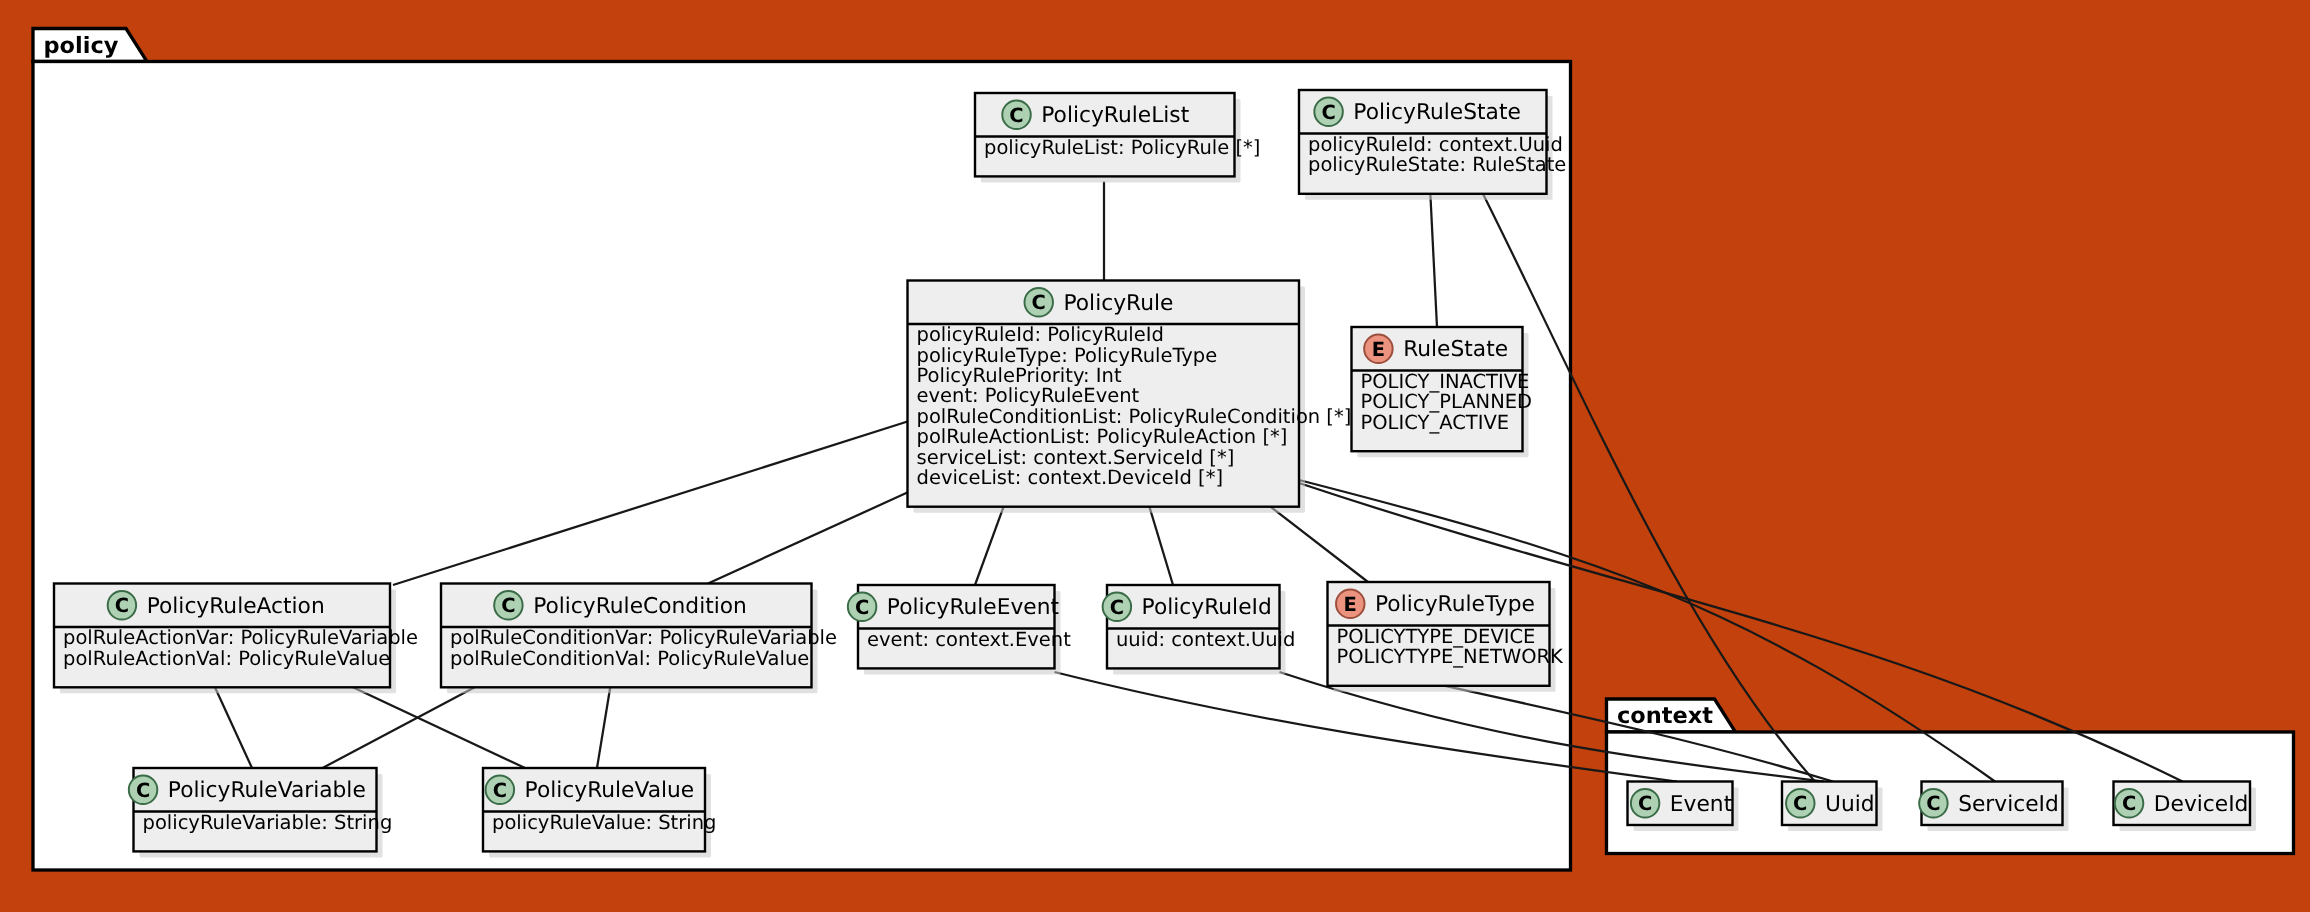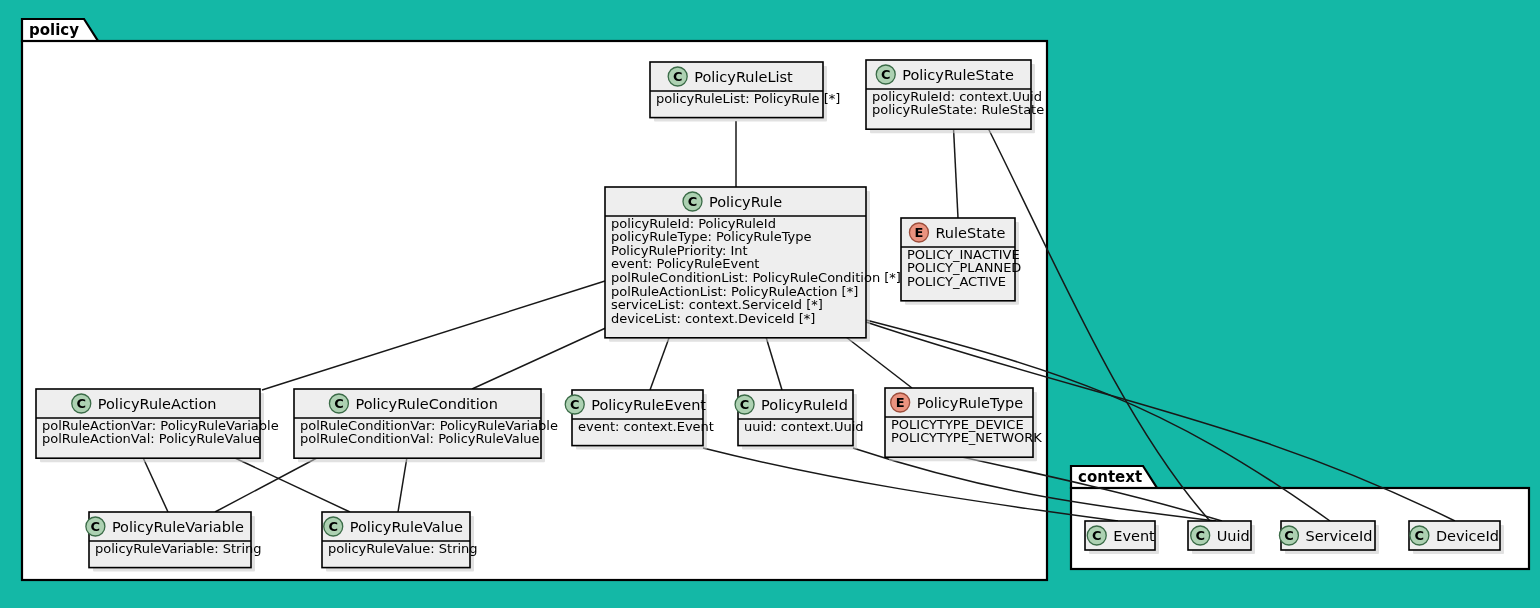--- a/index.html
+++ b/index.html
@@ -10,21 +10,21 @@
   body {
     width: 1540px;
     height: 608px;
     font-family: "DejaVu Sans", sans-serif;
     overflow: hidden;
   }
   #diagram-root {
     position: relative;
     width: 1540px;
     height: 608px;
-    background: #14b8a6;
+    background: #c2410c;
   }
   svg.uml {
     display: block;
     width: 1540px;
     height: 608px;
   }
   .pkg-body {
     fill: #ffffff;
     stroke: #000000;
     stroke-width: 2.2;

